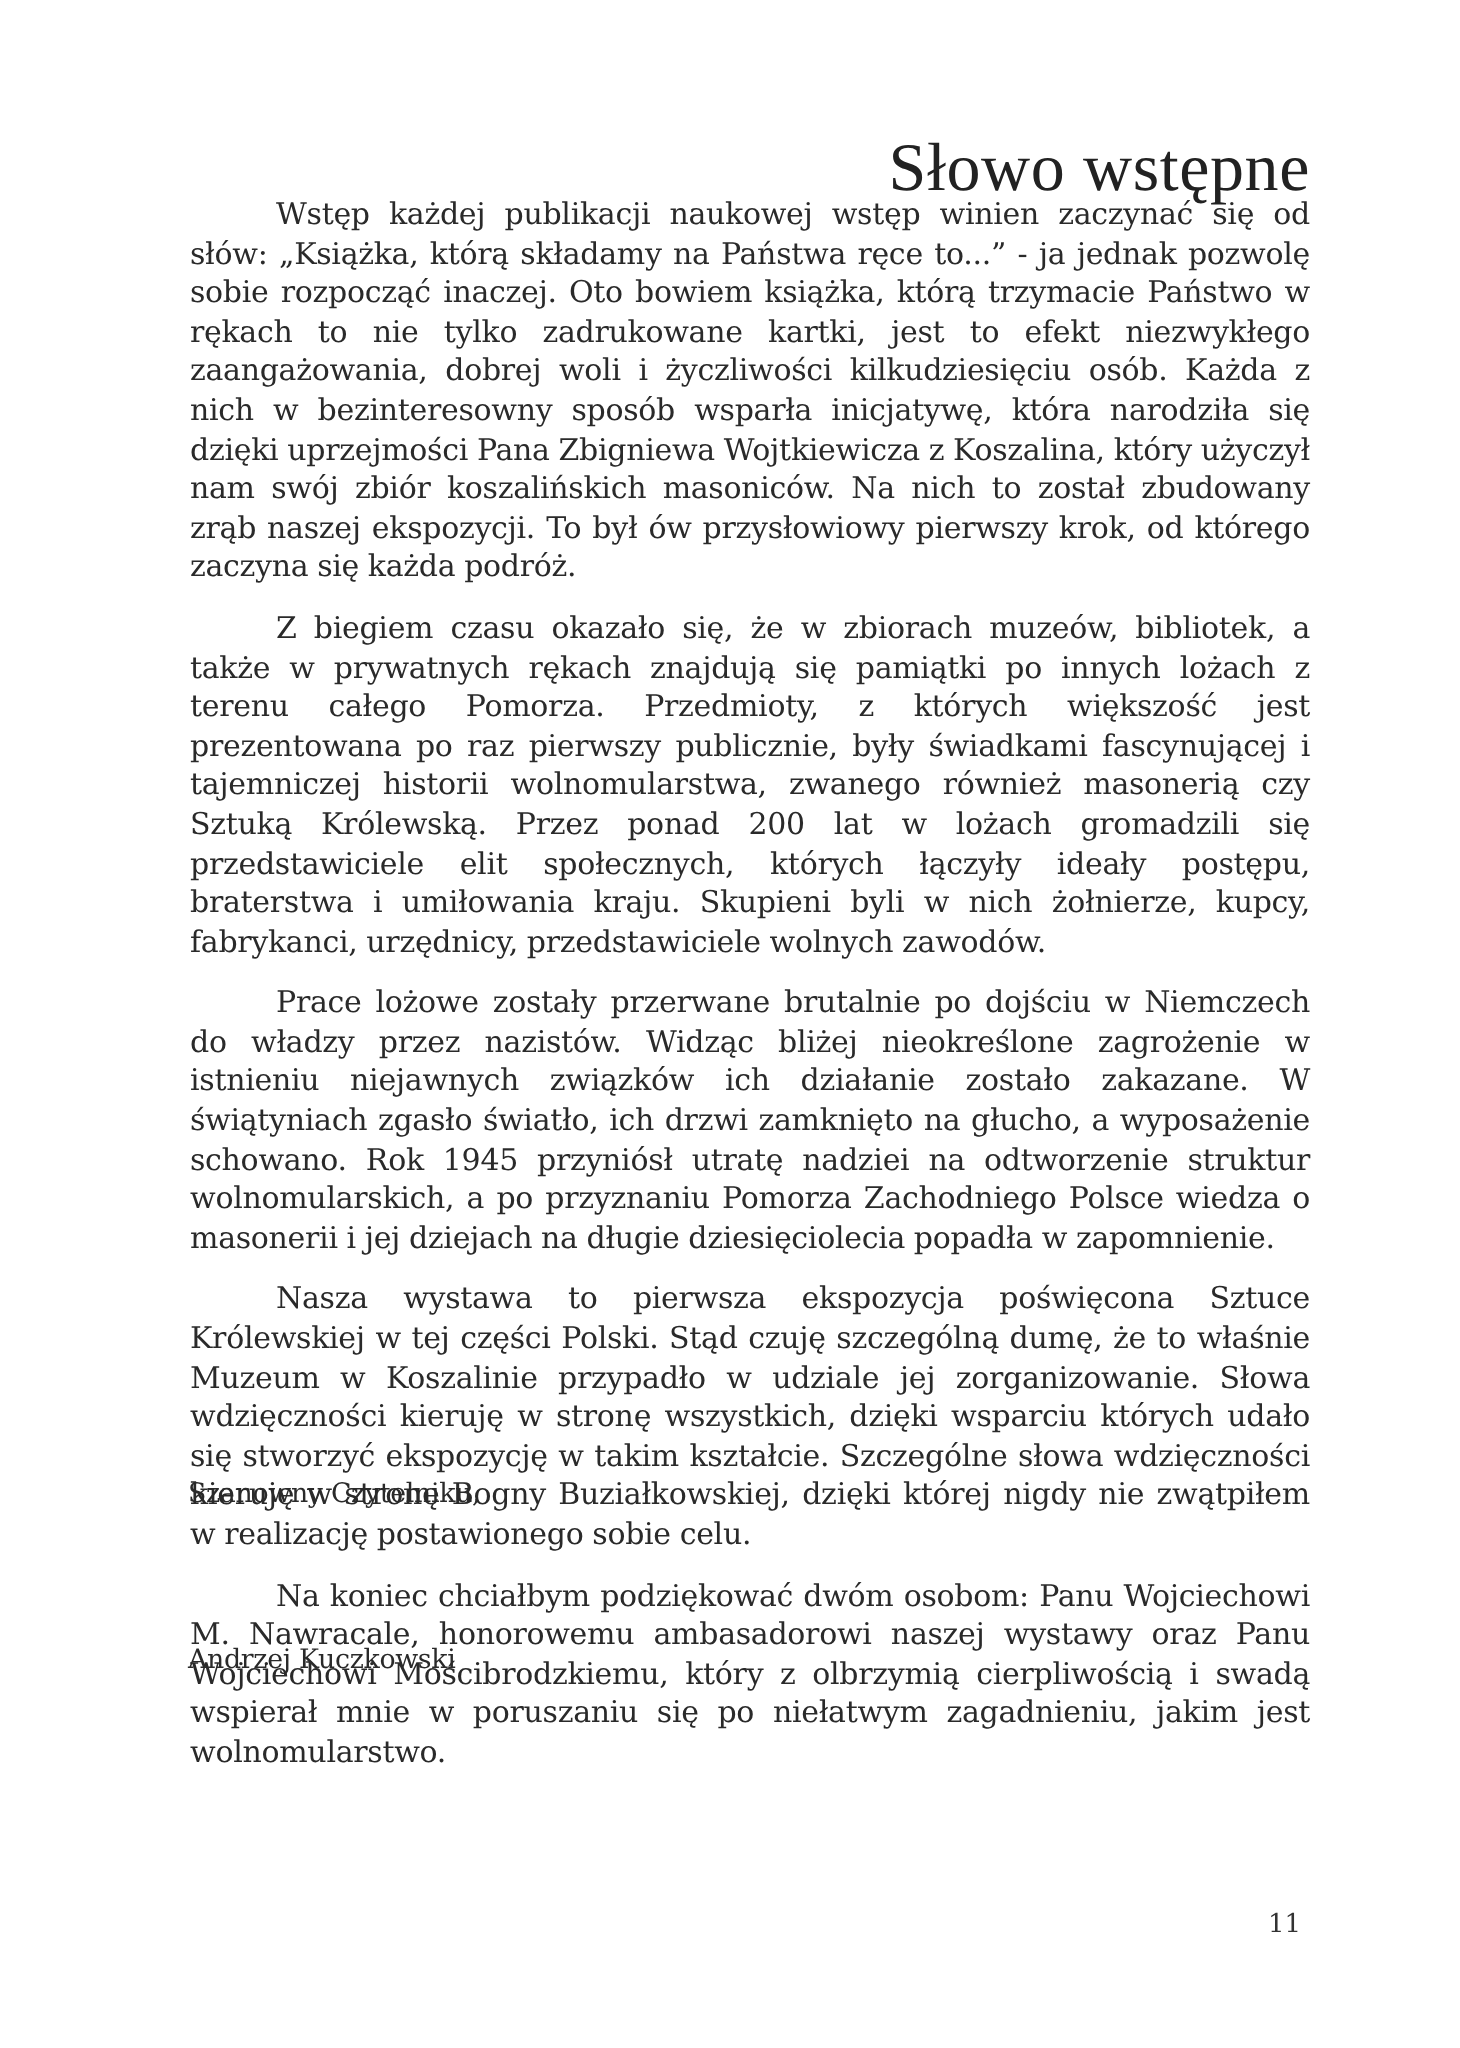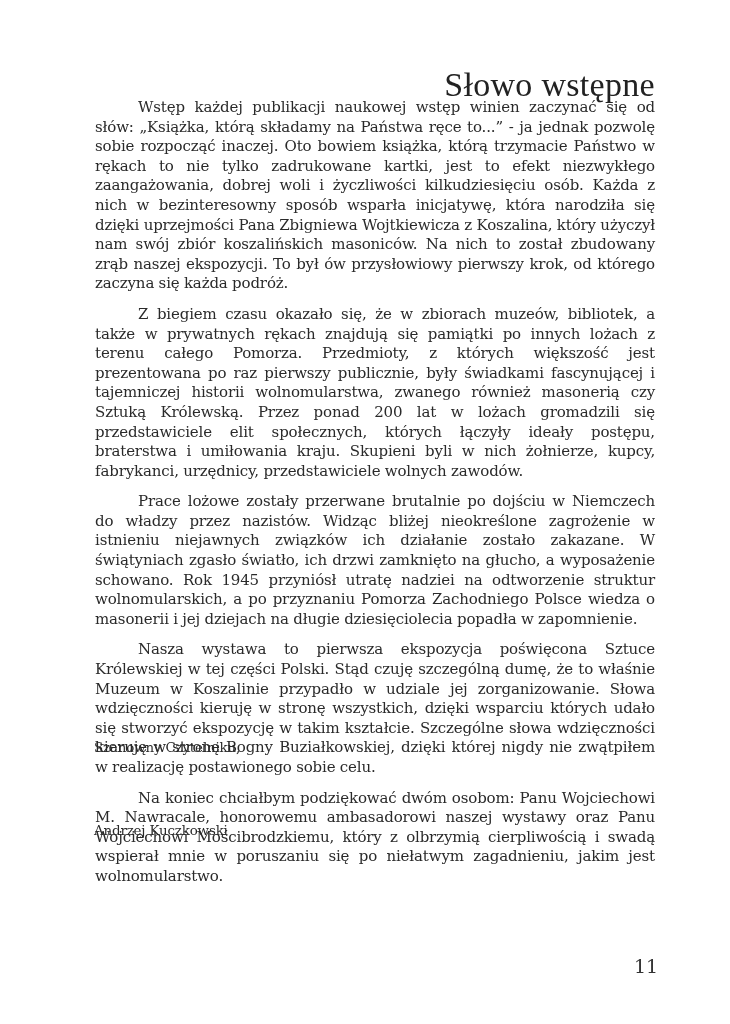--- a/index.html
+++ b/index.html
@@ -27,21 +27,21 @@
   .greeting, .invite, .signature {
     position: absolute; left: 78px;
     font-size: 13.4px; line-height: 19.6px; letter-spacing: -0.15px;
     margin: 16px;
   }
   .greeting { top: 722px; }
   .invite { top: 752px; }
   .signature { top: 805px; }
   .page-number {
     position: absolute; left: 634px; top: 955px;
-    font-size: 19px; color: #333;
+    font-size: 13px; color: #333;
   }
 </style>
 </head>
 <body>
 
 <div class="page">
   <h1 class="title">Słowo wstępne</h1>
 
   <div class="body">
     <p class="para">Wstęp każdej publikacji naukowej wstęp winien zaczynać się od słów: „Książka, którą składamy na Państwa ręce to...” - ja jednak pozwolę sobie rozpocząć inaczej. Oto bowiem książka, którą trzymacie Państwo w rękach to nie tylko zadrukowane kartki, jest to efekt niezwykłego zaangażowania, dobrej woli i życzliwości kilkudziesięciu osób. Każda z nich w bezinteresowny sposób wsparła inicjatywę, która narodziła się dzięki uprzejmości Pana Zbigniewa Wojtkiewicza z Koszalina, który użyczył nam swój zbiór koszalińskich masoniców. Na nich to został zbudowany zrąb naszej ekspozycji. To był ów przysłowiowy pierwszy krok, od którego zaczyna się każda podróż.</p>

